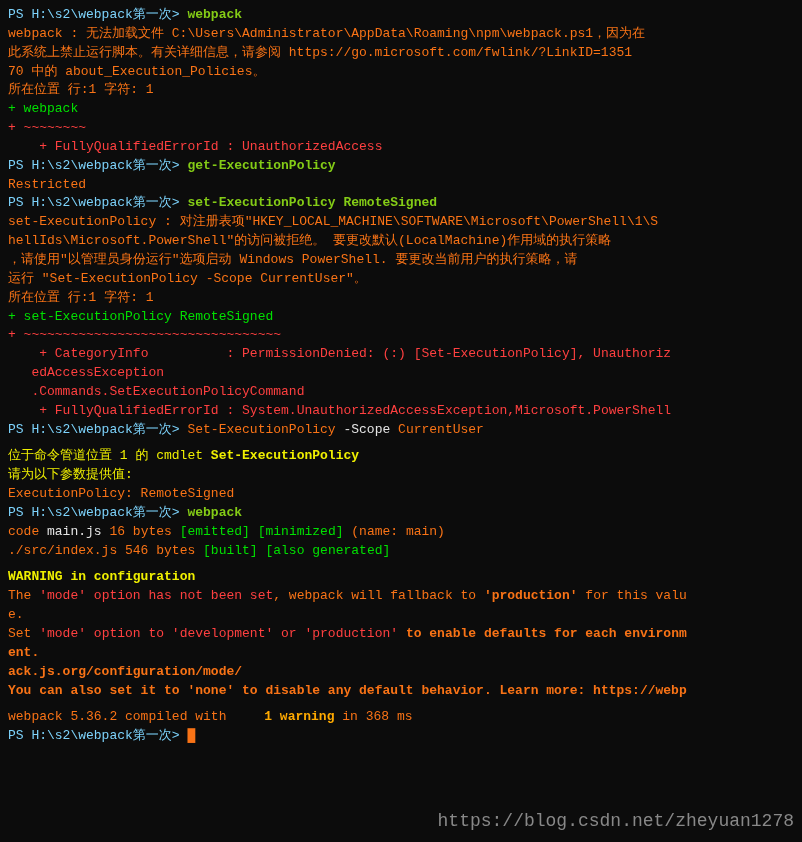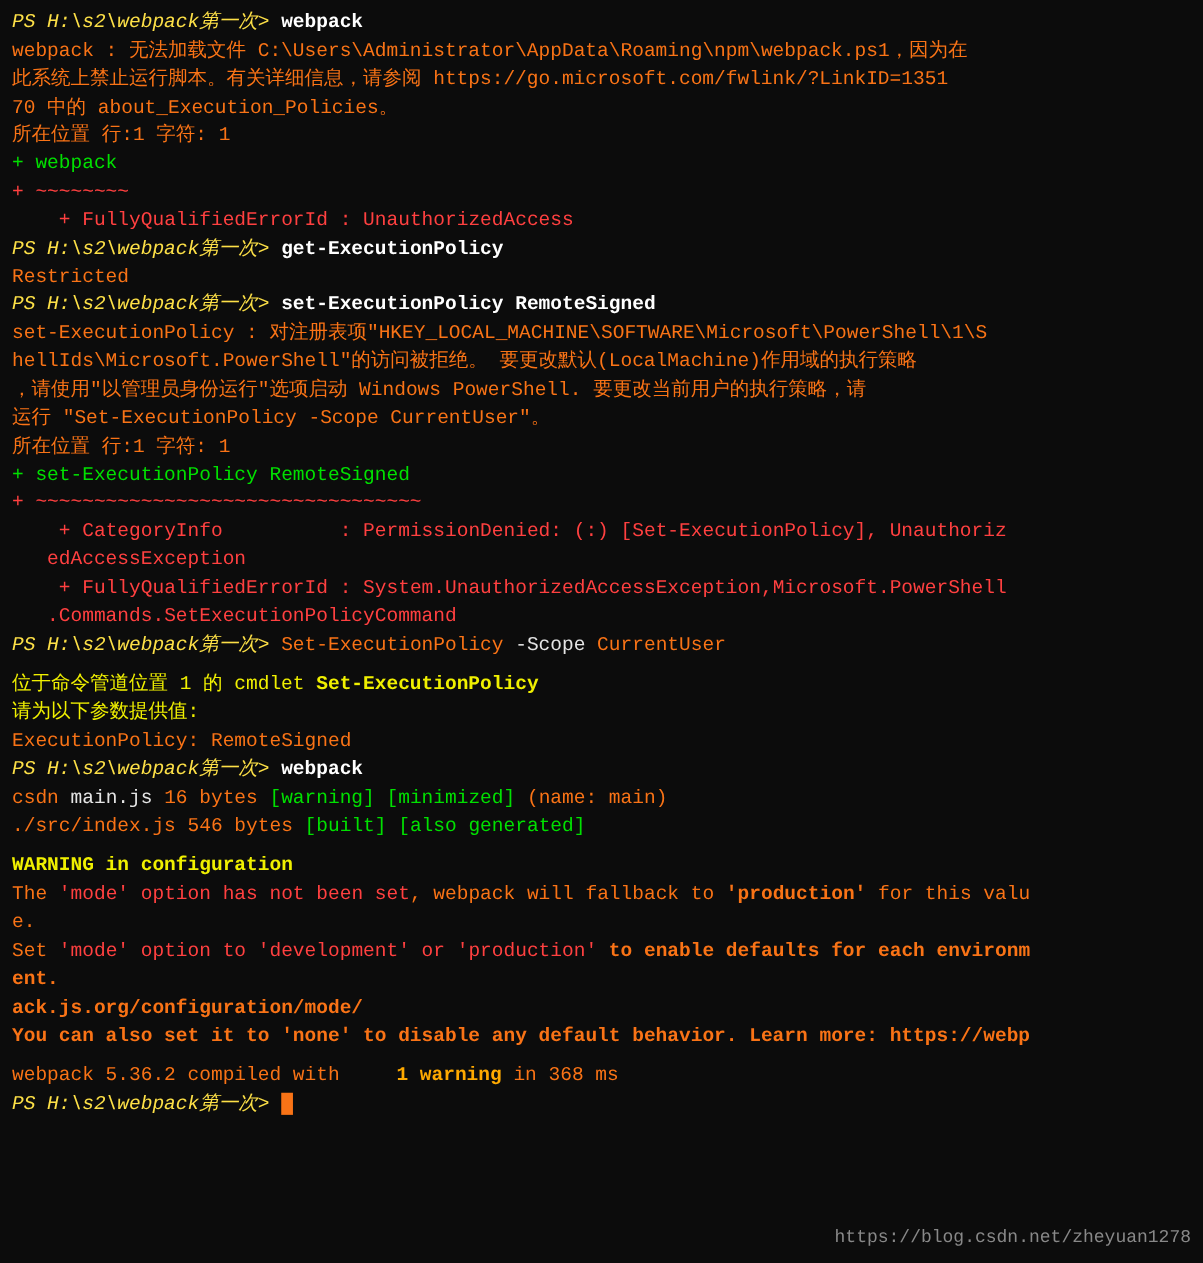--- a/index.html
+++ b/index.html
@@ -23,29 +23,29 @@
     .line {
       white-space: pre-wrap;
       word-break: break-all;
     }
     .c-white { color: #f97316; }
     .c-yellow { color: #f0f000; }
     .c-red { color: #ff4040; }
     .c-cyan { color: #e5e5e5; }
     .c-green { color: #00e000; }
     .c-orange { color: #ffaa00; margin-left: 30px; }
-    .c-prompt { color: #fde047; font-style: italic; }
-    .c-cmd { color: #ffffff; font-weight: bold; }
+    .c-prompt { color: #7dd3fc; }
+    .c-cmd { color: #84cc16; font-weight: bold; }
     .c-bold { font-weight: bold; }
     .watermark {
       position: fixed;
       bottom: 8px;
       right: 8px;
       color: #888888;
-      font-size: 12px;
+      font-size: 18px;
       font-family: 'Courier New', monospace;
     }
     .blank { height: 8px; }
   </style>
 </head>
 <body>
 
 <div class="terminal">
 
   <div class="line"><span class="c-prompt">PS H:\s2\webpack第一次&gt; </span><span class="c-cmd">webpack</span></div>
@@ -64,33 +64,33 @@
   <div class="line"><span class="c-prompt">PS H:\s2\webpack第一次&gt; </span><span class="c-cmd">set-ExecutionPolicy RemoteSigned</span></div>
   <div class="line"><span class="c-white">set-ExecutionPolicy : 对注册表项"HKEY_LOCAL_MACHINE\SOFTWARE\Microsoft\PowerShell\1\S</span></div>
   <div class="line"><span class="c-white">hellIds\Microsoft.PowerShell"的访问被拒绝。 要更改默认(LocalMachine)作用域的执行策略</span></div>
   <div class="line"><span class="c-white">，请使用"以管理员身份运行"选项启动 Windows PowerShell. 要更改当前用户的执行策略，请</span></div>
   <div class="line"><span class="c-white">运行 "Set-ExecutionPolicy -Scope CurrentUser"。</span></div>
   <div class="line"><span class="c-white">所在位置 行:1 字符: 1</span></div>
   <div class="line"><span class="c-green">+ set-ExecutionPolicy RemoteSigned</span></div>
   <div class="line"><span class="c-red">+ ~~~~~~~~~~~~~~~~~~~~~~~~~~~~~~~~~</span></div>
   <div class="line"><span class="c-red">    + CategoryInfo          : PermissionDenied: (:) [Set-ExecutionPolicy], Unauthoriz</span></div>
   <div class="line"><span class="c-red">   edAccessException</span></div>
+  <div class="line"><span class="c-red">   .Commands.SetExecutionPolicyCommand</span></div>
   <div class="line"><span class="c-red">    + FullyQualifiedErrorId : System.UnauthorizedAccessException,Microsoft.PowerShell</span></div>
-  <div class="line"><span class="c-red">   .Commands.SetExecutionPolicyCommand</span></div>
 
   <div class="line"><span class="c-prompt">PS H:\s2\webpack第一次&gt; </span><span class="c-white">Set-ExecutionPolicy </span><span class="c-cyan">-Scope</span><span class="c-white"> CurrentUser</span></div>
 
   <div class="blank"></div>
 
   <div class="line"><span class="c-yellow">位于命令管道位置 1 的 cmdlet </span><span class="c-yellow c-bold">Set-ExecutionPolicy</span></div>
   <div class="line"><span class="c-yellow">请为以下参数提供值:</span></div>
   <div class="line"><span class="c-white">ExecutionPolicy: RemoteSigned</span></div>
   <div class="line"><span class="c-prompt">PS H:\s2\webpack第一次&gt; </span><span class="c-cmd">webpack</span></div>
 
-  <div class="line"><span class="c-white">csdn </span><span class="c-cyan">main.js</span><span class="c-white"> 16 bytes </span><span class="c-green">[warning]</span><span class="c-white"> </span><span class="c-green">[minimized]</span><span class="c-white"> (name: main)</span></div>
+  <div class="line"><span class="c-white">code </span><span class="c-cyan">main.js</span><span class="c-white"> 16 bytes </span><span class="c-green">[emitted]</span><span class="c-white"> </span><span class="c-green">[minimized]</span><span class="c-white"> (name: main)</span></div>
   <div class="line"><span class="c-white">./src/index.js 546 bytes </span><span class="c-green">[built]</span><span class="c-white"> </span><span class="c-green">[also generated]</span></div>
 
   <div class="blank"></div>
 
   <div class="line"><span class="c-yellow c-bold">WARNING in configuration</span></div>
   <div class="line"><span class="c-white">The </span><span class="c-red">'mode' option has not been set</span><span class="c-white">, webpack will fallback to </span><span class="c-white c-bold">'production'</span><span class="c-white"> for this valu</span></div>
   <div class="line"><span class="c-white">e.</span></div>
   <div class="line"><span class="c-white">Set </span><span class="c-red">'mode' option to 'development' or 'production'</span><span class="c-white"> </span><span class="c-white c-bold">to enable defaults for each environm</span></div>
   <div class="line"><span class="c-white c-bold">ent.</span></div>
   <div class="line"><span class="c-white c-bold">ack.js.org/configuration/mode/</span></div>

